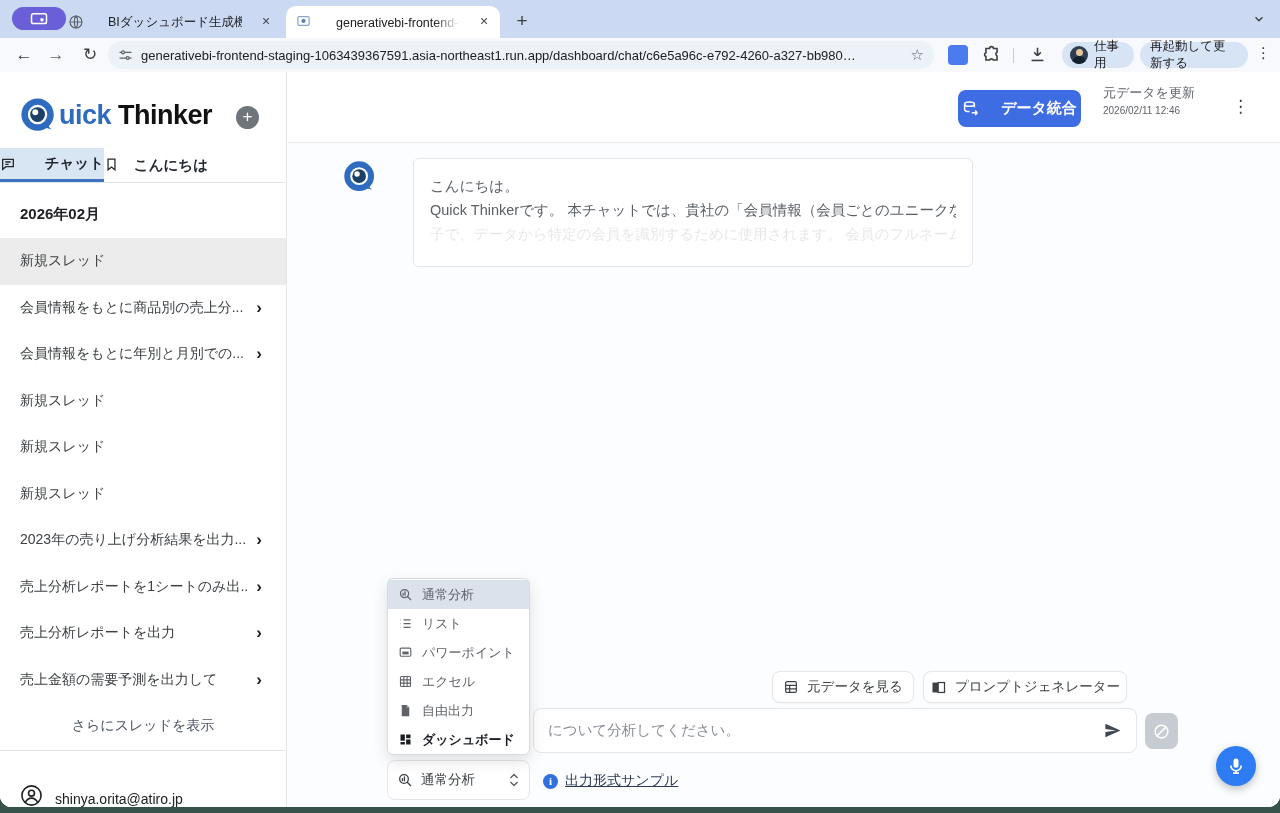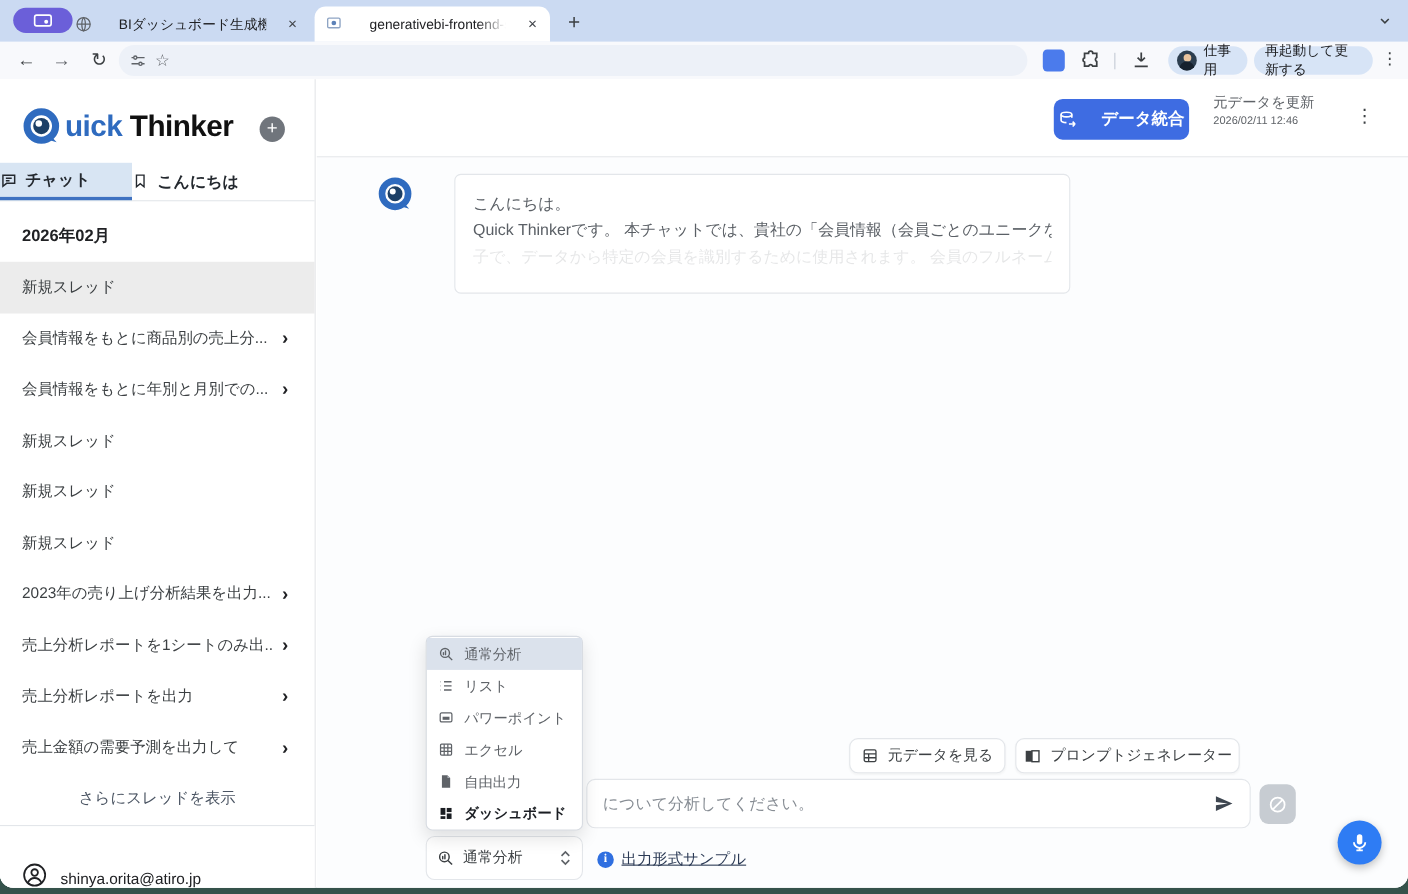--- a/index.html
+++ b/index.html
@@ -74,21 +74,21 @@
   }
   .logo-row{ height:76px; display:flex; align-items:center; padding:10px 18px 0 20px; position:relative; }
   .logo-q{ width:37px; height:37px; margin-right:2px; }
   .logo-text{ font-size:27px; font-weight:bold; color:#111; letter-spacing:-0.5px; }
   .logo-text .blue{ color:#2f6bbf; }
   .add-btn{
     position:absolute; right:27px; top:34px; width:23px; height:23px; border-radius:50%;
     background:#70757c; color:#fff; font-size:17px; line-height:22px; text-align:center;
   }
   .side-tabs{ height:35px; display:flex; border-bottom:1px solid #e3e6ea; }
-  .side-tab{ width:120px; display:flex; align-items:center; justify-content:flex-start; gap:7px; font-size:14.5px; font-weight:bold; color:#24292f; }
+  .side-tab{ width:104px; display:flex; align-items:center; justify-content:space-between; gap:7px; font-size:14.5px; font-weight:bold; color:#24292f; }
   .side-tab.active{ background:#d8e5f3; border-bottom:3px solid #3f72c1; }
   .side-tab .ticon{ width:16px; height:16px; }
   .side-section{ height:55px; padding:22px 0 0 20px; font-size:15px; font-weight:bold; color:#202124; }
   .srow{ height:46.5px; display:flex; align-items:center; padding:0 24px 0 20px; font-size:14px; color:#3c4043; }
   .srow.sel{ background:#ececec; }
   .srow-label{ white-space:nowrap; overflow:hidden; flex:1; }
   .srow-chevron{ font-size:17px; font-weight:bold; color:#202124; margin-left:8px; }
   .show-more{ height:46px; display:flex; align-items:center; justify-content:center; font-size:14px; color:#4b5563; }
   .side-footer{
     position:absolute; left:0; bottom:0; width:100%; height:57px; border-top:1px solid #e3e6ea;
@@ -212,20 +212,21 @@
     <div class="nav-btn" style="left:78px">↻</div>
     <div class="urlbar">
       <span>
         <svg width="15" height="15" viewBox="0 0 24 24" fill="none" stroke="#5f6368" stroke-width="2">
           <circle cx="8" cy="7" r="2.3"></circle>
             <path d="M2.5 7h3.2M10.3 7H21.5"></path>
           <circle cx="15.5" cy="16" r="2.3"></circle>
             <path d="M2.5 16h10.7M17.8 16h3.7"></path>
         </svg>
       </span>
+      <span class="url-text">generativebi-frontend-staging-1063439367591.asia-northeast1.run.app/dashboard/chat/c6e5a96c-e792-4260-a327-bb980…</span>
       <span class="url-star">☆</span>
     </div>
     <div class="ext-square"></div>
     <div class="tb-icon" style="left:982px">
       <svg width="19" height="19" viewBox="0 0 24 24" fill="none" stroke="#3c4043" stroke-width="2">
         <path d="M9.5 4.5a2.5 2.5 0 015 0H19v4.7a2.5 2.5 0 000 4.6V19h-4.7a2.5 2.5 0 00-4.6 0H5v-4.5a2.5 2.5 0 010-4.8V4.5h4.5z"></path>
       </svg>
     </div>
     <div class="tb-divider"></div>
     <div class="tb-icon" style="left:1028px">

